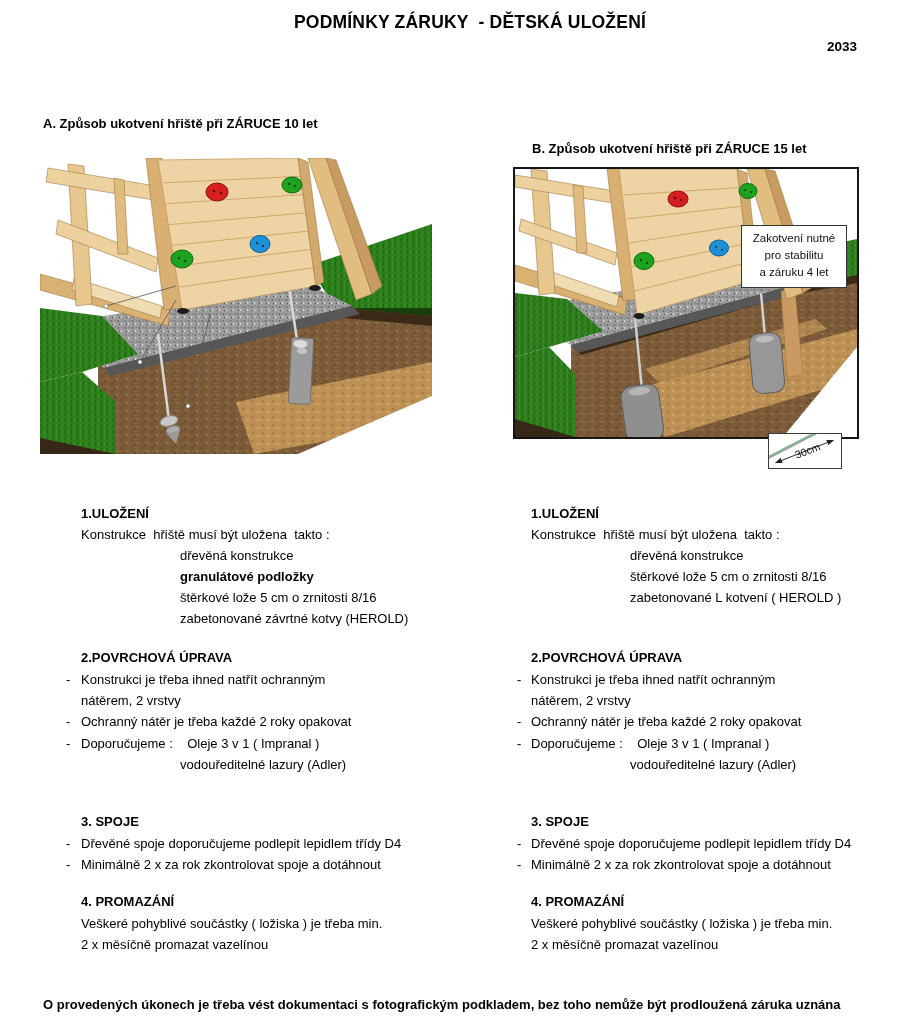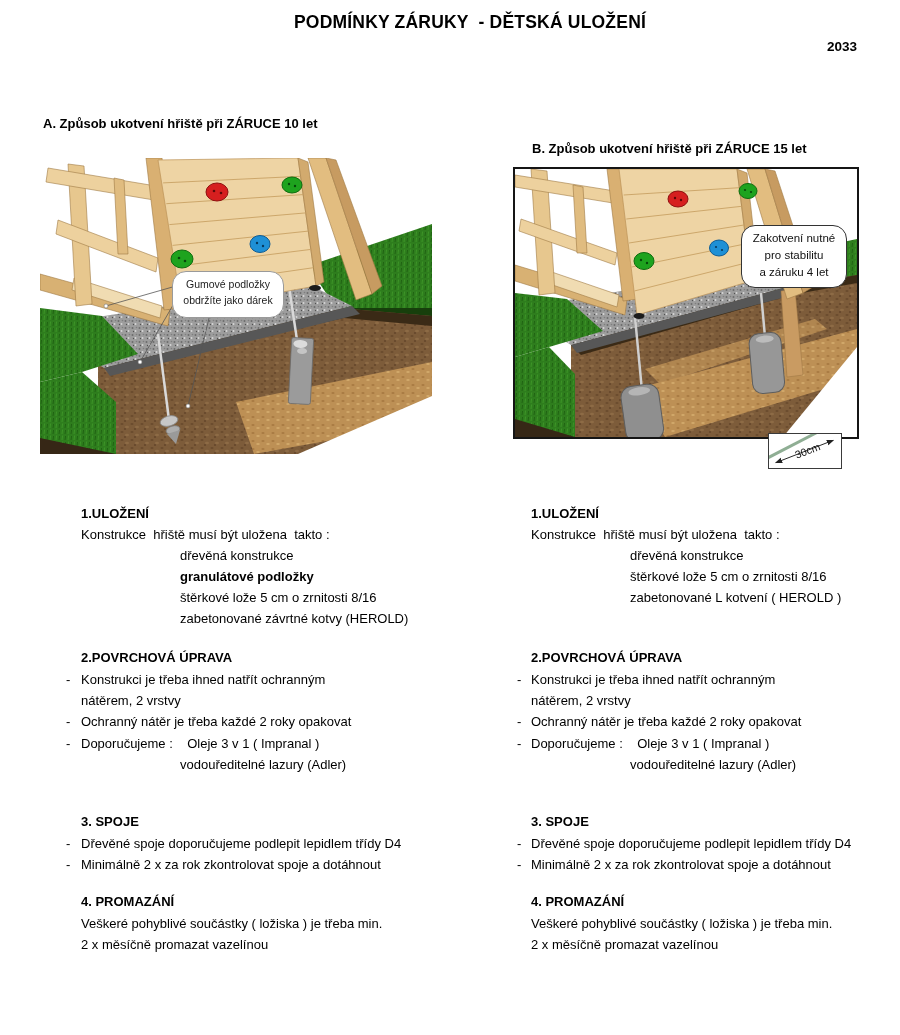--- a/index.html
+++ b/index.html
@@ -8,21 +8,21 @@
   .tl{position:absolute;font-size:13px;line-height:15px;white-space:pre;}
   .b{font-weight:bold;}
   .title{position:absolute;left:40px;right:0;top:12px;text-align:center;
          font-size:17.5px;font-weight:bold;letter-spacing:.2px;white-space:pre;}
   .year{position:absolute;top:39px;right:43px;font-size:13.5px;font-weight:bold;}
   .footer{position:absolute;left:43px;top:997px;font-size:13px;font-weight:bold;white-space:pre;}
   .scene{position:absolute;overflow:hidden;background:#fff;}
   .scene svg{display:block;width:100%;height:100%;}
   #sceneA{left:40px;top:158px;width:392px;height:296px;}
   #sceneB{left:513px;top:167px;width:342px;height:268px;border:2px solid #151515;box-sizing:content-box;}
-  .callout{position:absolute;background:#fff;text-align:center;z-index:5;border-radius:14px;}
+  .callout{position:absolute;background:#fff;text-align:center;z-index:5;}
   #calloutA{left:132px;top:113px;width:110px;height:41px;border:1px solid #9a9a9a;
             font-size:10.5px;line-height:16px;padding-top:4px;color:#1c1c1c;}
   #calloutB{left:226px;top:56px;width:104px;height:57px;border:1px solid #333;
             font-size:11.5px;line-height:17px;padding-top:4px;color:#111;}
   #dimBox{position:absolute;left:768px;top:433px;width:74px;height:36px;background:#fff;
           border:1px solid #3a3a3a;z-index:6;box-sizing:border-box;}
   #dimBox svg{display:block;width:100%;height:100%;}
 </style>
 </head>
 <body>
@@ -136,24 +136,20 @@
         <line x1="136" y1="128" x2="66" y2="148"></line>
         <line x1="136" y1="142" x2="100" y2="204"></line>
         <line x1="170" y1="156" x2="148" y2="248"></line>
       </g>
       <g>
         <circle cx="66" cy="148" r="2" fill="#fff" stroke="#777" stroke-width=".6"></circle>
         <circle cx="100" cy="204" r="2" fill="#fff" stroke="#777" stroke-width=".6"></circle>
         <circle cx="148" cy="248" r="2" fill="#fff" stroke="#777" stroke-width=".6"></circle>
       </g>
     </svg>
-    <div class="callout" id="calloutA">
-      <div>Gumové podložky</div>
-      <div>obdržíte jako dárek</div>
-    </div>
   </div>
 
   <div class="scene" id="sceneB">
     <svg viewBox="0 0 342 268" preserveAspectRatio="none">
       <defs>
         <pattern id="grB" width="6" height="6" patternUnits="userSpaceOnUse">
           <rect width="6" height="6" fill="#2e7d1d"></rect>
           <path d="M1,6 L1.6,2" stroke="#1c5c0f" stroke-width=".8"></path>
           <path d="M4,6 L4.6,1.5" stroke="#3f9a28" stroke-width=".8"></path>
         </pattern>
@@ -316,13 +312,14 @@
   <div class="tl b" style="left:531px;top:814px;">3. SPOJE</div>
   <div class="tl" style="left:517px;top:836px;">-</div>
   <div class="tl" style="left:531px;top:836px;">Dřevěné spoje doporučujeme podlepit lepidlem třídy D4</div>
   <div class="tl" style="left:517px;top:857px;">-</div>
   <div class="tl" style="left:531px;top:857px;">Minimálně 2 x za rok zkontrolovat spoje a dotáhnout</div>
 
   <div class="tl b" style="left:531px;top:894px;">4. PROMAZÁNÍ</div>
   <div class="tl" style="left:531px;top:916px;">Veškeré pohyblivé součástky ( ložiska ) je třeba min.</div>
   <div class="tl" style="left:531px;top:937px;">2 x měsíčně promazat vazelínou</div>
 
+  <div class="footer">O provedených úkonech je třeba vést dokumentaci s fotografickým podkladem, bez toho nemůže být prodloužená záruka uznána</div>
 </div>
 
 </body></html>

